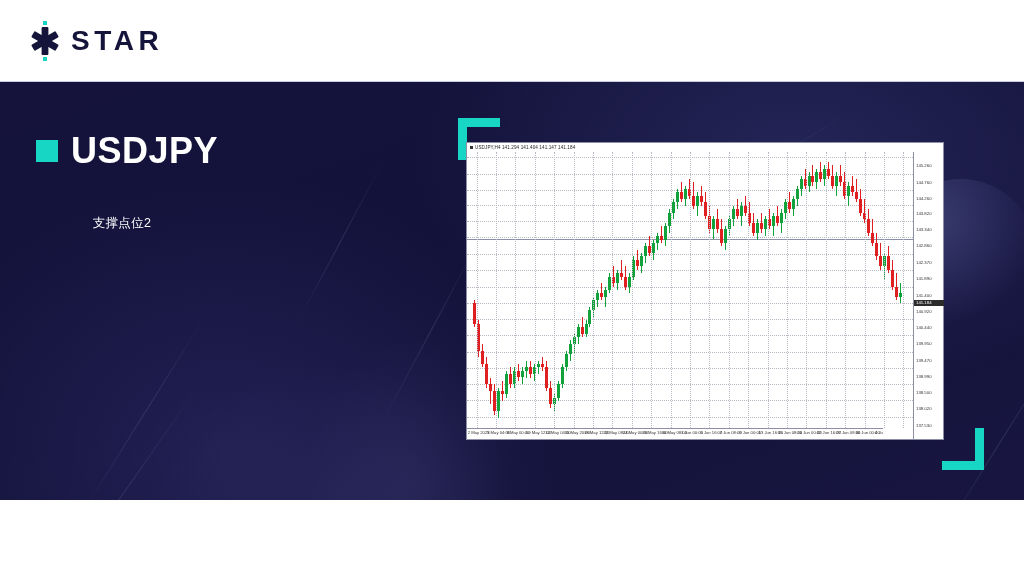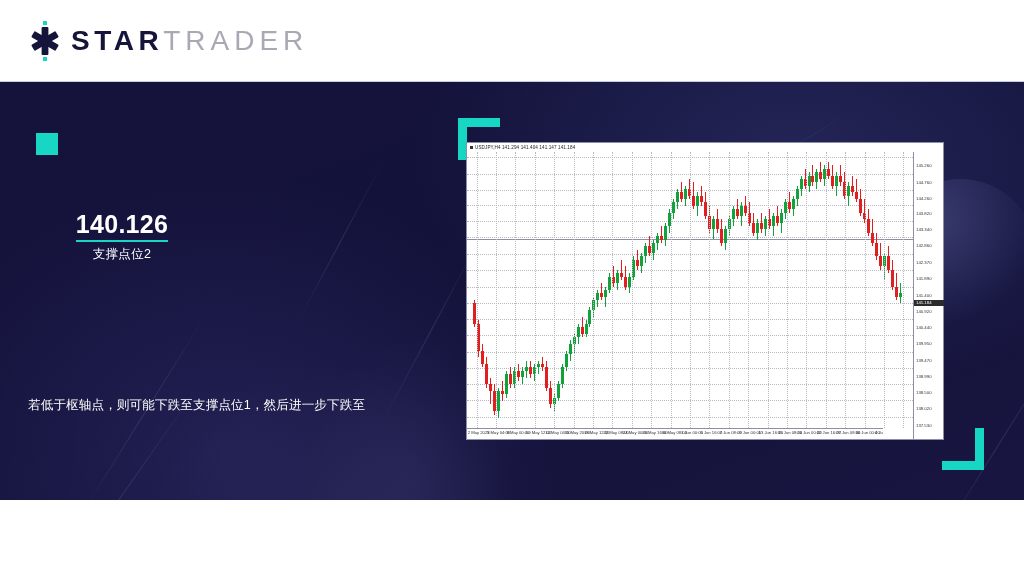--- a/index.html
+++ b/index.html
@@ -156,21 +156,20 @@
           <rect x="15" y="36" width="4" height="4" fill="#18D6C4"></rect>
           <g fill="#15143a">
             <rect x="13.6" y="6" width="6.8" height="28" rx="1"></rect>
             <rect x="13.6" y="6" width="6.8" height="28" rx="1" transform="rotate(60 17 20)"></rect>
             <rect x="13.6" y="6" width="6.8" height="28" rx="1" transform="rotate(-60 17 20)"></rect>
           </g>
         </svg>
       </span>
       <span class="logo-text">
         <span class="logo-star">STAR</span>
-        <span class="logo-trader">TRADER</span>
       </span>
     </div>
   </div>
 
   <div class="dark">
     <div class="bg-grad"></div>
     <div class="arc"></div>
     <div class="arc2"></div>
     <div class="glow-r"></div>
     <div class="streak s1"></div>
@@ -178,34 +177,33 @@
     <div class="streak s3"></div>
     <div class="streak s4"></div>
     <div class="streak s5"></div>
     <div class="streak s6"></div>
     <div class="streak s7"></div>
     <div class="dot"></div>
   </div>
 
   <div class="title-row">
     <span class="title-sq"></span>
+    <span class="title-txt">USDJPY</span>
   </div>
 
   <div class="pivot-block">
     <div class="row r-sup">
       <div class="cell">
-        <div class="val">140.126</div>
         <div class="lbl">支撑点位2</div>
       </div>
     </div>
   </div>
 
   <div class="analysis">
     <div class="an-body">
-      <div>若低于枢轴点，则可能下跌至支撑点位1，然后进一步下跌至</div>
     </div>
   </div>
 
   <div class="brk brk-tl">
     <i class="h"></i>
       <i class="v"></i>
   </div>
   <div class="brk brk-br">
     <i class="h"></i>
       <i class="v"></i>

